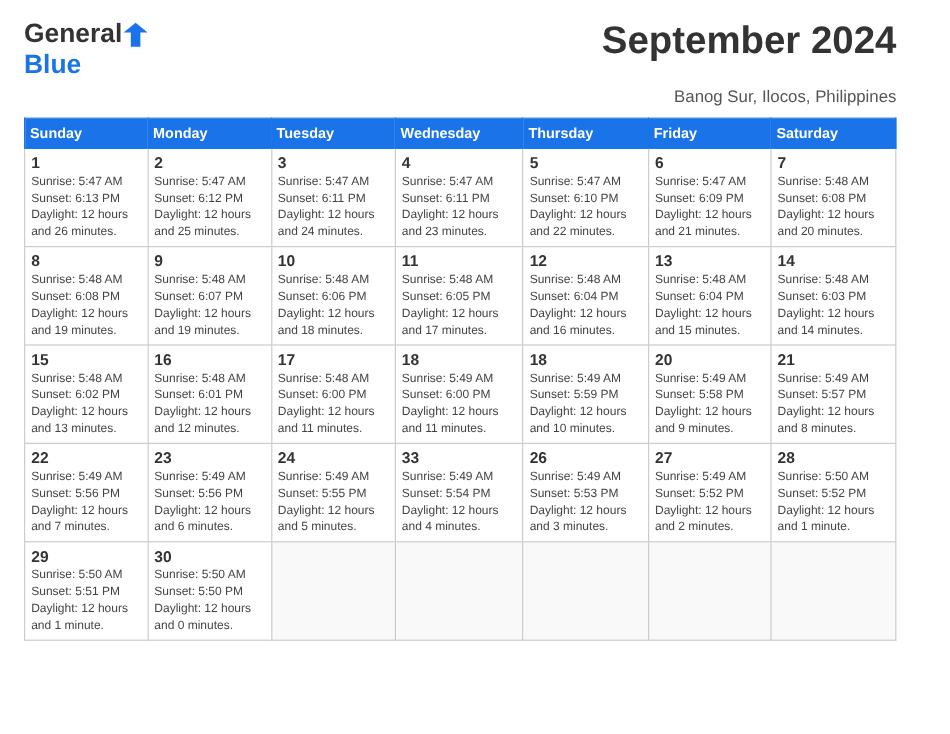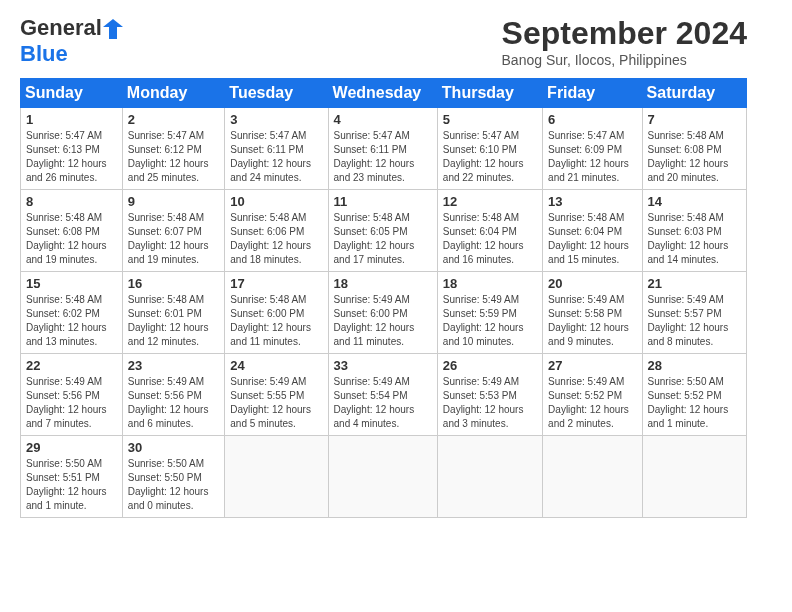--- a/index.html
+++ b/index.html
@@ -19,41 +19,43 @@
       display: flex;
       justify-content: space-between;
       align-items: flex-start;
       margin-bottom: 10px;
     }
     .logo {
       display: flex;
       align-items: center;
     }
     .title-section {
+      text-align: right;
     }
     .month-title {
       font-size: 32px;
       font-weight: bold;
       color: #333;
     }
     .location {
       font-size: 14px;
       color: #555;
+      margin-top: 20px;
     }
     .calendar {
       width: 100%;
       border-collapse: collapse;
       font-size: 10.5px;
     }
     .calendar th {
       background-color: #1a73e8;
       color: #fff;
       padding: 5px 4px;
       text-align: left;
-      font-size: 16px;
+      font-size: 12px;
       font-weight: bold;
       border: 1px solid #1a73e8;
     }
     .calendar td {
       border: 1px solid #ccc;
       vertical-align: top;
       padding: 4px 5px;
       width: 113px;
       height: 82px;
     }

